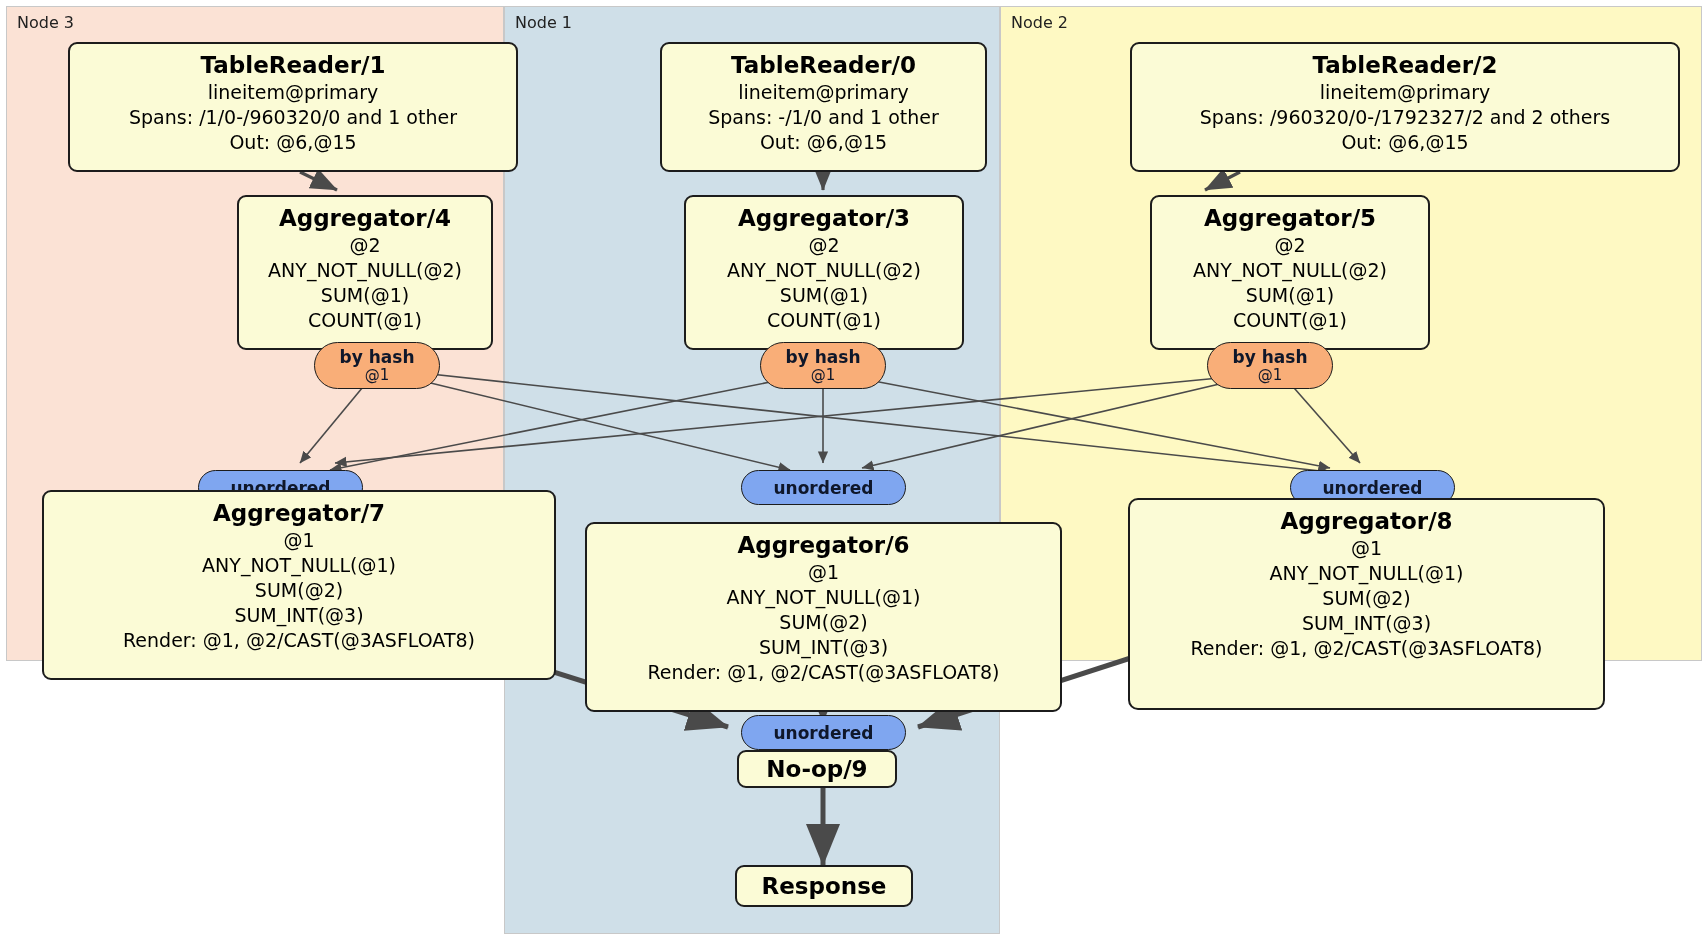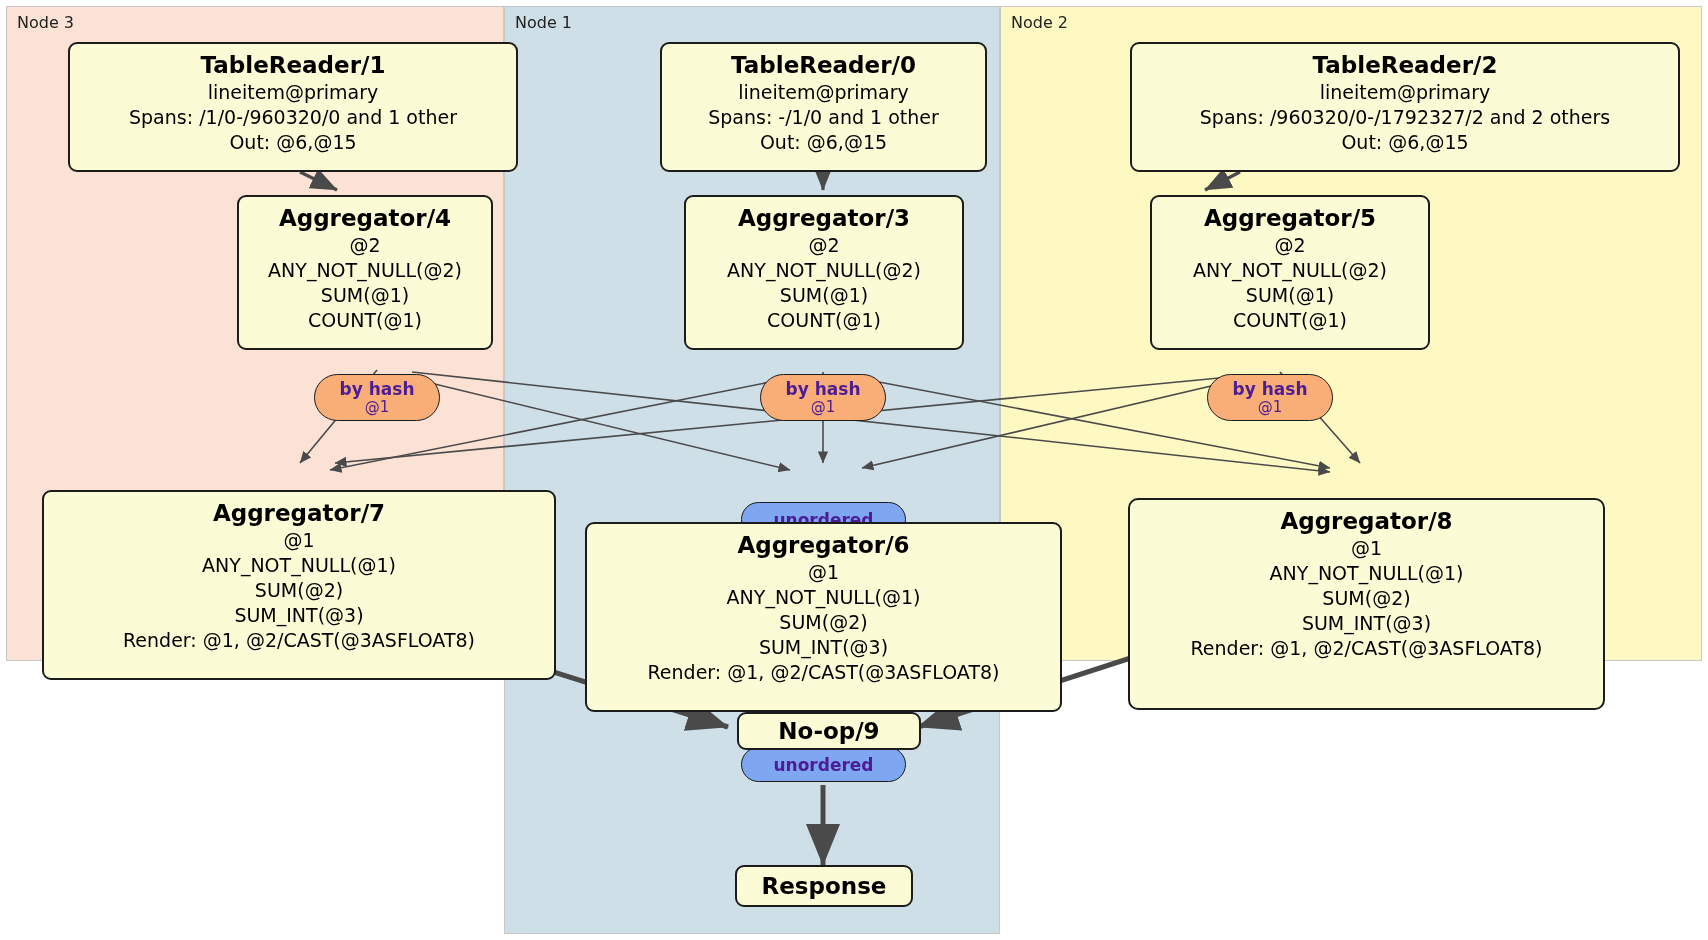--- a/index.html
+++ b/index.html
@@ -28,22 +28,22 @@
     font-size:19px;line-height:25px;color:#000;
     white-space:nowrap;
   }
   .proc .title{font-weight:bold;font-size:23px;line-height:30px;display:block;}
   .proc .line{display:block;font-size:19px;line-height:25px;}
 
   
   .badge{
     position:absolute;box-sizing:border-box;
     border:1.5px solid #1c1c1c;border-radius:999px;
-    text-align:center;color:#4c1d95;white-space:nowrap;
-    display:flex;flex-direction:column;align-items:center;justify-content:center;margin-top:32px;
+    text-align:center;color:#0f172a;white-space:nowrap;
+    display:flex;flex-direction:column;align-items:center;justify-content:center;
   }
   .badge .bt{font-weight:bold;font-size:17px;line-height:20px;}
   .badge .bs{font-size:15px;line-height:17px;}
   .badge.hash{background:#f9ae78;}
   .badge.unord{background:#7fa6f0;}
 
   svg#edges{position:absolute;left:0;top:0;width:1708px;height:940px;pointer-events:none;}
   .thin{stroke:#4a4a4a;stroke-width:1.6;fill:none;}
   .thick{stroke:#4a4a4a;stroke-width:5;fill:none;}
   .med{stroke:#4a4a4a;stroke-width:3.2;fill:none;}
@@ -188,21 +188,21 @@
     <span class="line">ANY_NOT_NULL(@1)</span>
     <span class="line">SUM(@2)</span>
     <span class="line">SUM_INT(@3)</span>
     <span class="line">Render: @1, @2/CAST(@3ASFLOAT8)</span>
   </div>
 
   <div class="badge unord" style="left:741px;top:715px;width:165px;height:35px;">
     <span class="bt">unordered</span>
   </div>
 
-  <div class="proc" style="left:737px;top:712px;width:184px;height:38px;padding-top:2px;">
+  <div class="proc" style="left:737px;top:750px;width:160px;height:38px;padding-top:2px;">
     <span class="title">No-op/9</span>
   </div>
 
   <div class="proc" style="left:735px;top:865px;width:178px;height:42px;padding-top:4px;">
     <span class="title">Response</span>
   </div>
 
 </div>
 
 </body></html>

